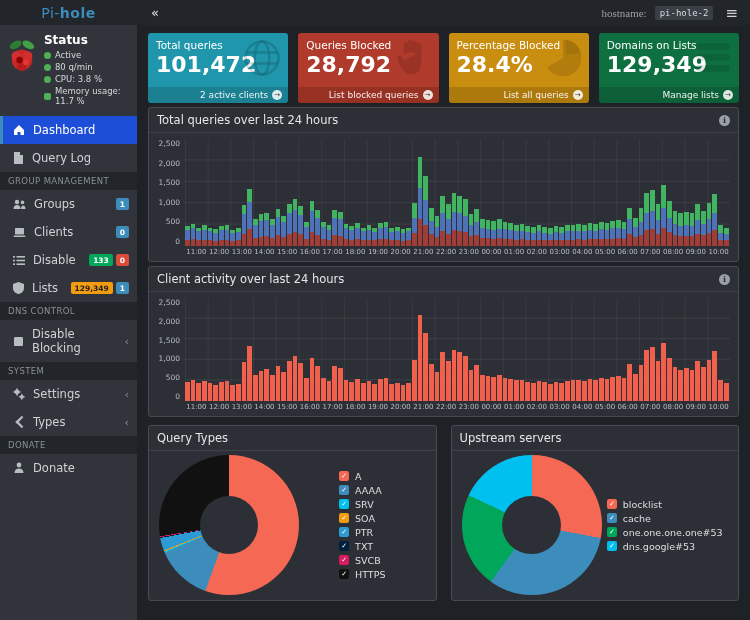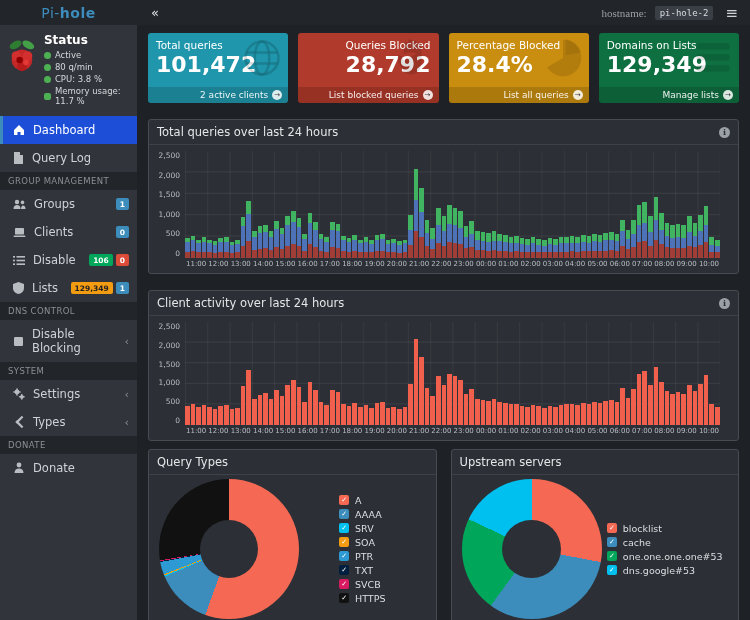--- a/index.html
+++ b/index.html
@@ -43,28 +43,28 @@
   .card { flex:1; height:70px; border-radius:3px; position:relative; overflow:hidden; color:#fff; }
   .card-title { font-size:10.5px; padding:6px 8px 0 8px; }
   .card-value { font-size:22px; font-weight:bold; padding:1px 8px 0 8px; }
   .card-icon { position:absolute; right:4px; top:3px; opacity:.28; }
   .card-footer { position:absolute; bottom:0; left:0; right:0; height:16px; background:rgba(0,0,0,0.14);
     display:flex; align-items:center; justify-content:flex-end; gap:4px; padding-right:6px;
     font-size:9px; color:rgba(255,255,255,.92); cursor:pointer; }
   .arrow-circle { width:10px; height:10px; border-radius:50%; background:rgba(255,255,255,.85);
     color:#333; font-size:7px; display:flex; align-items:center; justify-content:center; }
 
-  .panel { margin-top:16px; background:#2c3036; border:1px solid #484c52; border-radius:3px; }
+  .panel { margin-top:4px; background:#2c3036; border:1px solid #484c52; border-radius:3px; }
   .panel-header { display:flex; align-items:center; padding:5px 8px; border-bottom:1px solid #3d4148; }
   .panel-title { font-size:11.5px; color:#e4e6e8; }
   .info-icon { margin-left:auto; width:11px; height:11px; border-radius:50%; background:#9aa0a6;
     color:#2b2f33; font-size:8px; font-weight:bold; display:flex; align-items:center; justify-content:center;
     font-family:"DejaVu Serif","Liberation Serif",serif; cursor:pointer; }
 
-  .chart { display:grid; grid-template-columns:32px 1fr; grid-template-rows:1fr 13px; padding:6px 18px 2px 4px; }
+  .chart { display:grid; grid-template-columns:32px 1fr; grid-template-rows:1fr 13px; padding:6px 8px 2px 4px; }
   .chart.tall { height:128px; }
   .chart.tall2 { height:124px; }
   .ylabels { display:flex; flex-direction:column; justify-content:space-between; align-items:flex-end;
     padding-right:5px; font-size:7.5px; color:#b9bec4; grid-row:1; grid-column:1; }
   .plot { grid-row:1; grid-column:2; display:flex; align-items:flex-end;
     background-image:
       linear-gradient(to top, rgba(255,255,255,0.07) 1px, transparent 1px),
       linear-gradient(to right, rgba(255,255,255,0.05) 1px, transparent 1px);
     background-size:100% 20%, calc(100%/24) 100%; cursor:crosshair; }
   .bar { flex:1; margin-right:1px; height:100%; display:flex; flex-direction:column-reverse; }
@@ -166,21 +166,21 @@
     <svg width="12" height="11" viewBox="0 0 12 11" fill="#b8bdc2">
         <rect x="0" y="1" width="2" height="1.6"></rect>
         <rect x="3.5" y="1" width="8.5" height="1.6"></rect>
         <rect x="0" y="4.7" width="2" height="1.6"></rect>
         <rect x="3.5" y="4.7" width="8.5" height="1.6"></rect>
         <rect x="0" y="8.4" width="2" height="1.6"></rect>
         <rect x="3.5" y="8.4" width="8.5" height="1.6"></rect>
       </svg>
     <span>Disable</span>
     <span class="badges">
-      <span class="badge" style="background: rgb(0, 166, 90);">106</span>
+      <span class="badge" style="background: rgb(0, 166, 90);">133</span>
       <span class="badge" style="background: rgb(221, 75, 57);">0</span>
     </span>
   </div>
   <div class="menu-item">
     <svg width="11" height="12" viewBox="0 0 11 12" fill="#b8bdc2">
         <path d="M5.5 0 L11 2 V6 C11 9.5 8.5 11.3 5.5 12 C2.5 11.3 0 9.5 0 6 V2 Z"></path>
       </svg>
     <span>Lists</span>
     <span class="badges">
       <span class="badge dark-text" style="background: rgb(243, 156, 18);">129,349</span>
@@ -249,21 +249,21 @@
             <path d="M3.5 9 H20.5 M3.5 15 H20.5"></path>
           </g>
         </svg>
       <div class="card-title">Total queries</div>
       <div class="card-value">101,472</div>
       <div class="card-footer">
           <span>2 active clients</span>
           <span class="arrow-circle">→</span>
         </div>
     </div>
-    <div class="card" style="background: rgb(176, 58, 43); text-align: right;">
+    <div class="card" style="background: rgb(176, 58, 43);">
       <svg class="card-icon" width="44" height="44" viewBox="0 0 24 24" fill="rgba(0,0,0,0.45)">
           <path d="M7 10 V4.5 a1.2 1.2 0 0 1 2.4 0 V9 M9.4 9 V3 a1.2 1.2 0 0 1 2.4 0 V9 M11.8 9 V3.8 a1.2 1.2 0 0 1 2.4 0 V9.5 M14.2 9.5 V5 a1.2 1.2 0 0 1 2.4 0 V14 C16.6 18 14.5 21 11 21 C8 21 6.5 19 5 16 L3.5 12.5 a1.3 1.3 0 0 1 2.3 -1.2 L7 13.5 Z"></path>
         </svg>
       <div class="card-title">Queries Blocked</div>
       <div class="card-value">28,792</div>
       <div class="card-footer">
           <span>List blocked queries</span>
           <span class="arrow-circle">→</span>
         </div>
     </div>

